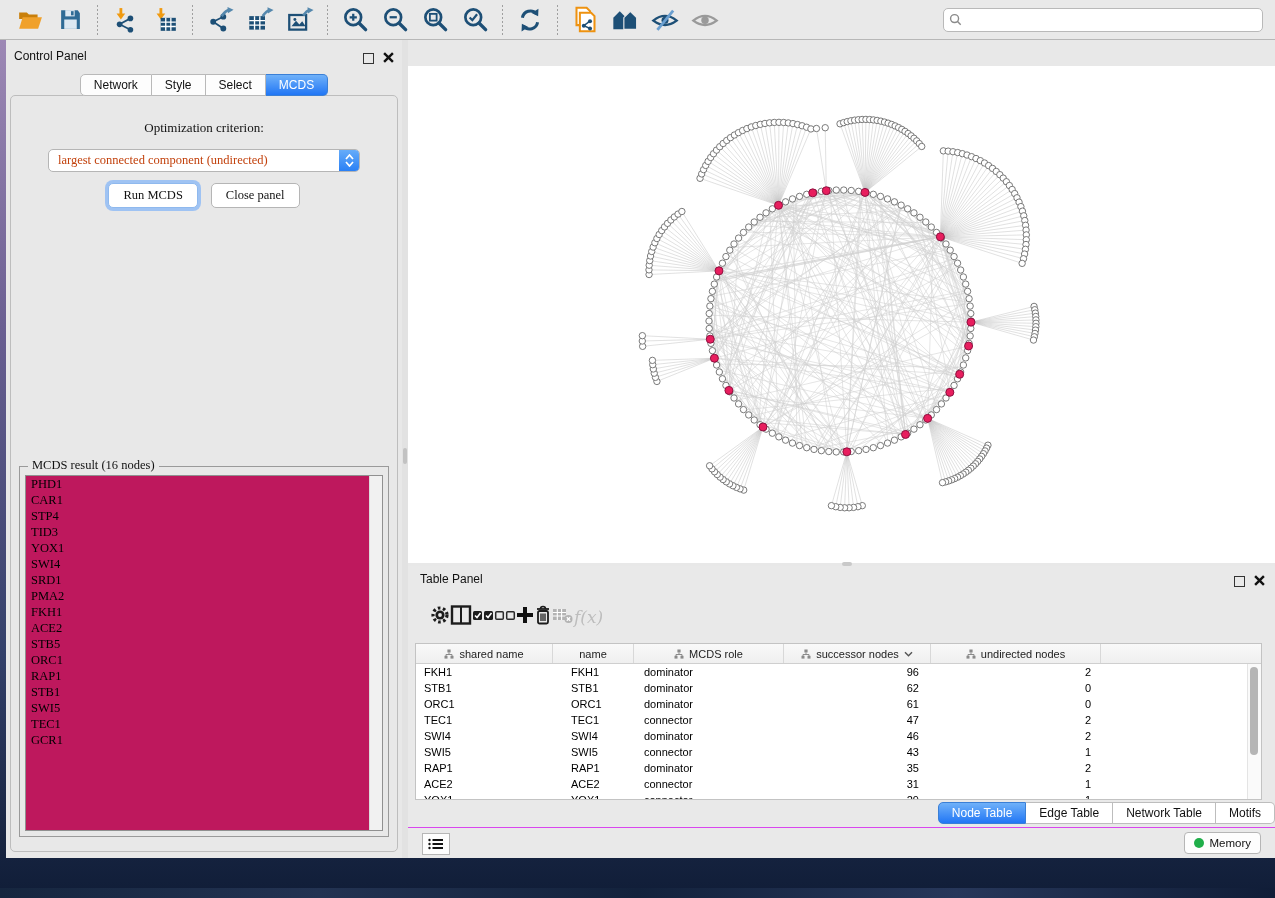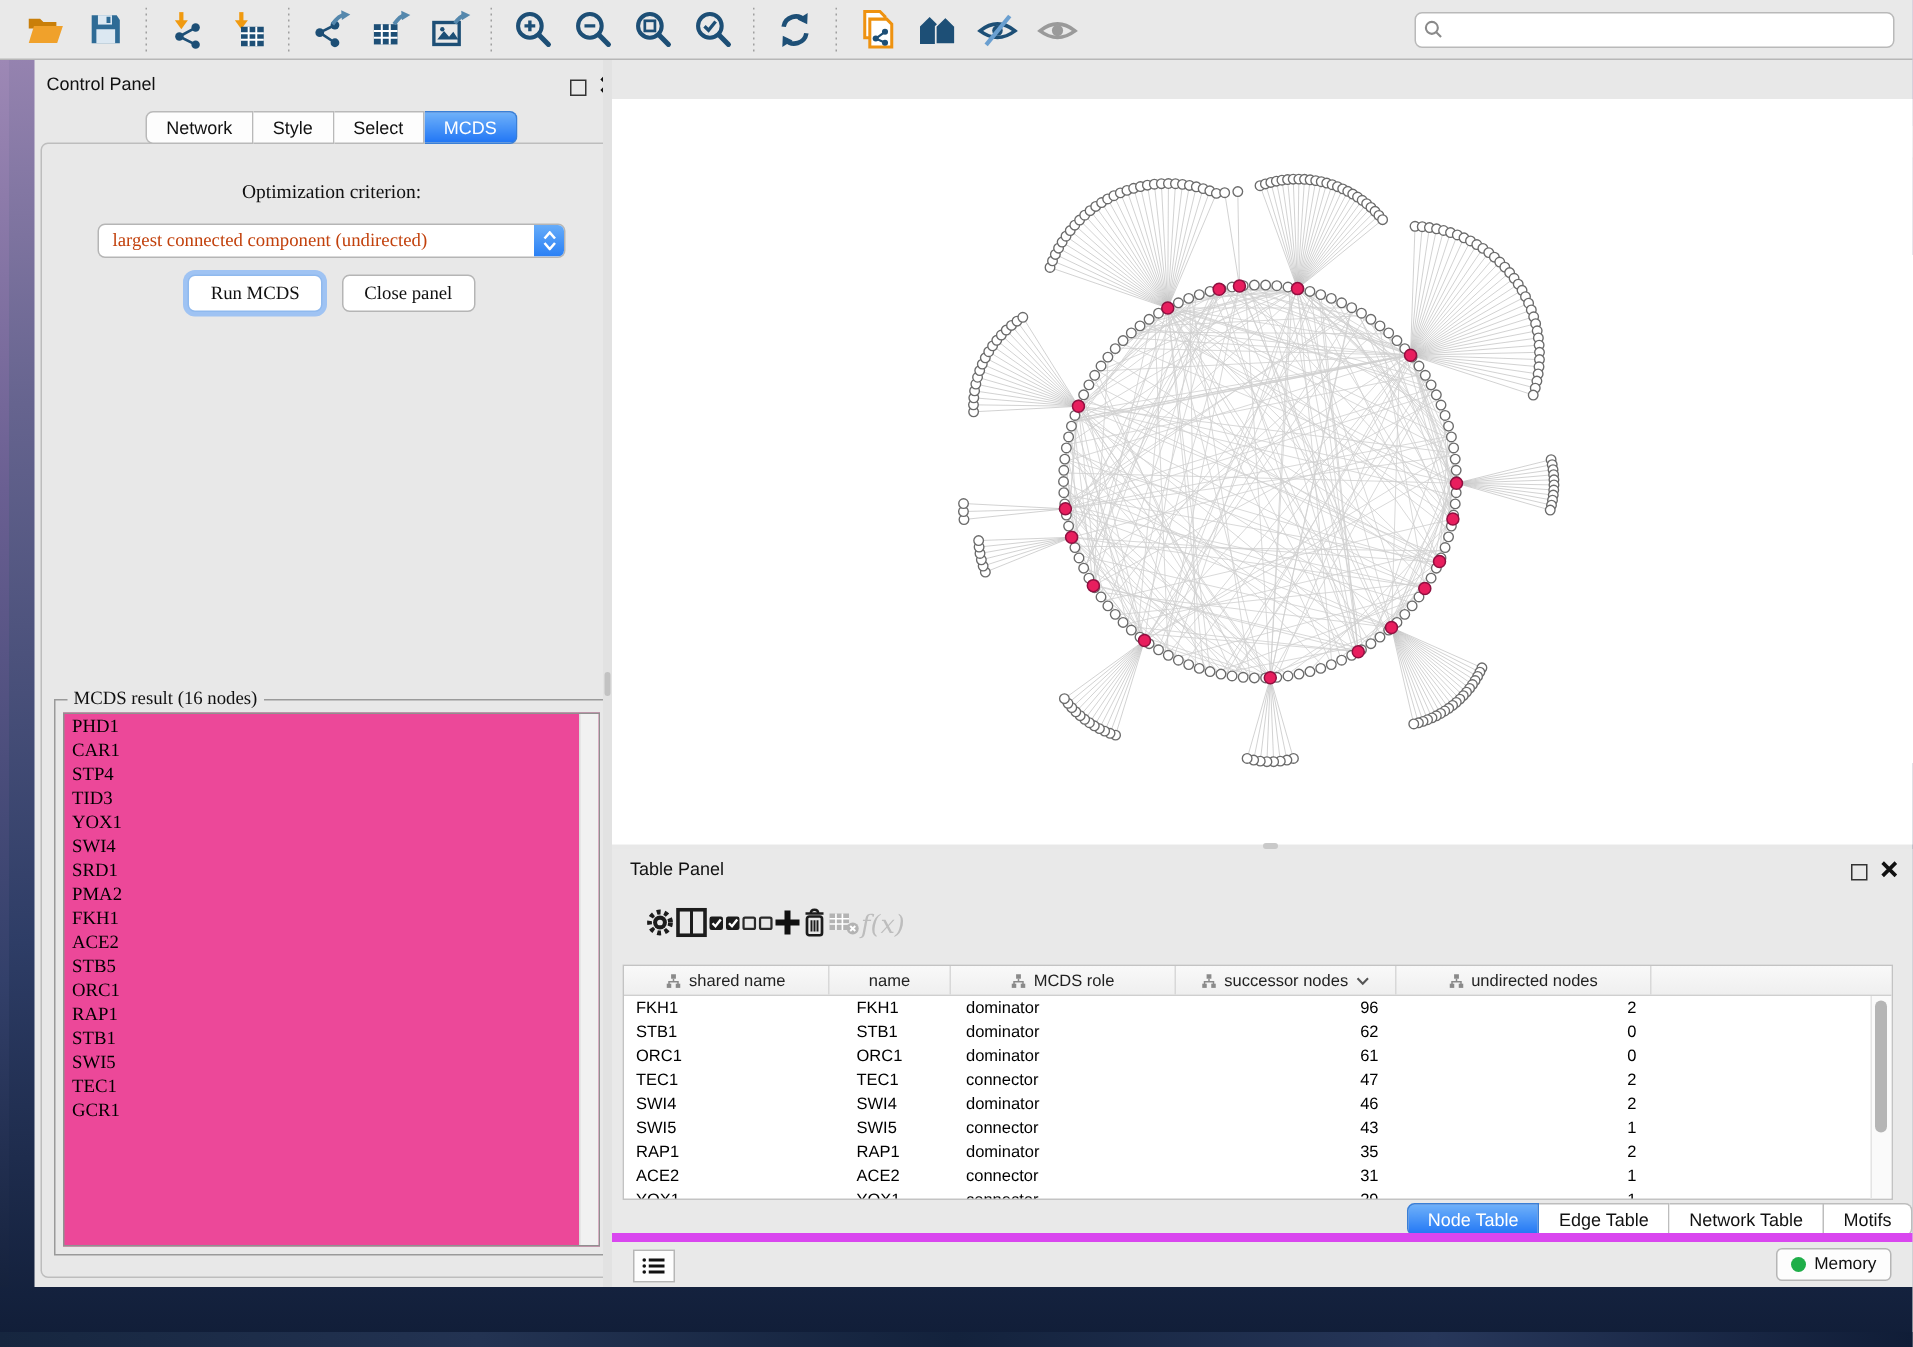--- a/index.html
+++ b/index.html
@@ -18,21 +18,21 @@
   .searchwrap input{width:288px;height:22px;border:1px solid #b9b9b9;border-radius:5px;background:#fff;
         padding:0 6px 0 24px;font-size:12px;outline:none;color:#333;}
   .searchwrap svg{position:absolute;left:6px;top:5px;}
 
   
   .mainrow{position:absolute;top:40px;left:0;right:0;bottom:30px;}
   .wallstrip{position:absolute;left:0;top:0;bottom:0;width:6px;
         background:linear-gradient(180deg,#9d88b5 0%,#6a5f92 35%,#33406a 75%,#15223d 100%);}
 
   
-  .cpanel{position:absolute;left:23px;top:0;width:396px;bottom:0;background:#e8e8e8;}
+  .cpanel{position:absolute;left:6px;top:0;width:396px;bottom:0;background:#e8e8e8;}
   .cp-title{position:absolute;left:8px;top:9px;font-size:12px;color:#111;}
   .winbtns{position:absolute;right:8px;top:9px;display:flex;gap:9px;align-items:center;}
   .floatbox{width:9px;height:9px;border:1.4px solid #333;background:transparent;}
   .ctabs{position:absolute;left:0;right:0;top:34px;display:flex;justify-content:center;z-index:2;}
   .ctab{font-size:12px;padding:3px 13px;background:#fdfdfd;border:1px solid #b9b9b9;border-left:none;color:#111;}
   .ctab:first-child{border-left:1px solid #b9b9b9;border-radius:5px 0 0 5px;}
   .ctab:last-child{border-radius:0 5px 5px 0;}
   .ctab.active{background:linear-gradient(#6fb1f9,#2176f5);color:#fff;border-color:#3a7fd6;}
   .cp-body{position:absolute;left:4px;right:4px;top:55px;bottom:6px;border:1px solid #bdbdbd;
            border-radius:5px;background:#e8e8e8;font-family:Liberation Serif, serif;}
@@ -41,21 +41,21 @@
             background:#fff;box-sizing:border-box;overflow:hidden;}
   .dropdown .val{flex:1;font-size:12.5px;color:#c2410c;display:flex;align-items:center;padding-left:9px;white-space:nowrap;}
   .dropdown .stepper{width:20px;background:linear-gradient(#66acf9,#2a80f5);display:flex;flex-direction:column;
             align-items:center;justify-content:center;gap:1px;}
   .btnrow{display:flex;justify-content:center;gap:13px;margin-top:11px;}
   .pbtn{height:23px;padding:0 14px;background:#fff;border:1px solid #b5b5b5;border-radius:5px;
         font-size:12.5px;color:#111;display:flex;align-items:center;}
   .pbtn.focus{box-shadow:0 0 0 3px rgba(110,170,250,.6);border-color:#8fb9ee;}
   .groupbox{position:absolute;left:8px;right:8px;top:370px;bottom:14px;border:1px solid #9a9a9a;}
   .gb-label{position:absolute;top:-9px;left:8px;background:#e8e8e8;padding:0 4px;font-size:12.5px;color:#111;}
-  .gb-list{position:absolute;left:5px;right:5px;top:8px;bottom:5px;background:#ec4899;border:1px solid #909090;overflow:hidden;}
+  .gb-list{position:absolute;left:5px;right:5px;top:8px;bottom:5px;background:#be185d;border:1px solid #909090;overflow:hidden;}
   .gb-track{position:absolute;right:1px;top:1px;bottom:1px;width:12px;background:#f1f1f1;border-left:1px solid #dcdcdc;}
   .mcds-item{font-size:12.5px;line-height:16px;padding-left:5px;color:#000;}
 
   
   .vsplit{position:absolute;left:402px;top:0;width:6px;bottom:0;background:#e2e2e2;}
   .vhandle{position:absolute;left:1px;top:408px;width:4px;height:16px;background:#c2c2c2;border-radius:2px;}
 
   
   .rightcol{position:absolute;left:408px;top:0;right:0;bottom:0;background:#e8e8e8;}
   .netwin{position:absolute;left:0;top:4px;right:0;height:519px;}
@@ -82,21 +82,21 @@
   .td3,.td4{text-align:right;}.td3{padding-right:12px;}.td4{padding-right:10px;}
   .vtrack{position:absolute;right:0;top:20px;bottom:0;width:13px;background:#fafafa;border-left:1px solid #e4e4e4;}
   .vthumb{position:absolute;left:2px;top:3px;width:8px;height:88px;background:#b5b5b5;border-radius:4px;}
   .btabs{position:absolute;left:0;right:0;bottom:4px;display:flex;justify-content:flex-end;}
   .btab{font-size:12px;padding:3px 13px;background:#fff;border:1px solid #bdbdbd;border-left:none;color:#111;}
   .btab:first-child{border-left:1px solid #bdbdbd;border-radius:5px 0 0 5px;}
   .btab:last-child{border-radius:0 5px 5px 0;}
   .btab.active{background:linear-gradient(#6fb1f9,#2176f5);color:#fff;border-color:#3a7fd6;}
 
   
-  .statusbar{position:absolute;left:0;right:0;bottom:0;height:30px;background:#e9e9e9;border-top:6px solid #d946ef;}
+  .statusbar{position:absolute;left:0;right:0;bottom:0;height:30px;background:#e9e9e9;border-top:1px solid #d946ef;}
   .listbtn{position:absolute;left:14px;top:5px;width:26px;height:20px;background:#fdfdfd;border:1px solid #b6b6b6;
            display:flex;align-items:center;justify-content:center;}
   .membtn{position:absolute;right:14px;top:4px;height:20px;background:#fdfdfd;border:1px solid #b6b6b6;border-radius:4px;
           display:flex;align-items:center;gap:5px;padding:0 9px;font-size:11.5px;color:#111;}
   .memdot{width:10px;height:10px;border-radius:50%;background:#1fae49;}
   .bottomwall{position:absolute;left:0;right:0;bottom:0;height:10px;
        background:linear-gradient(90deg,#16263f,#233352 25%,#13223c 50%,#27375a 75%,#101d37);}
 </style>
 </head>
 <body>

